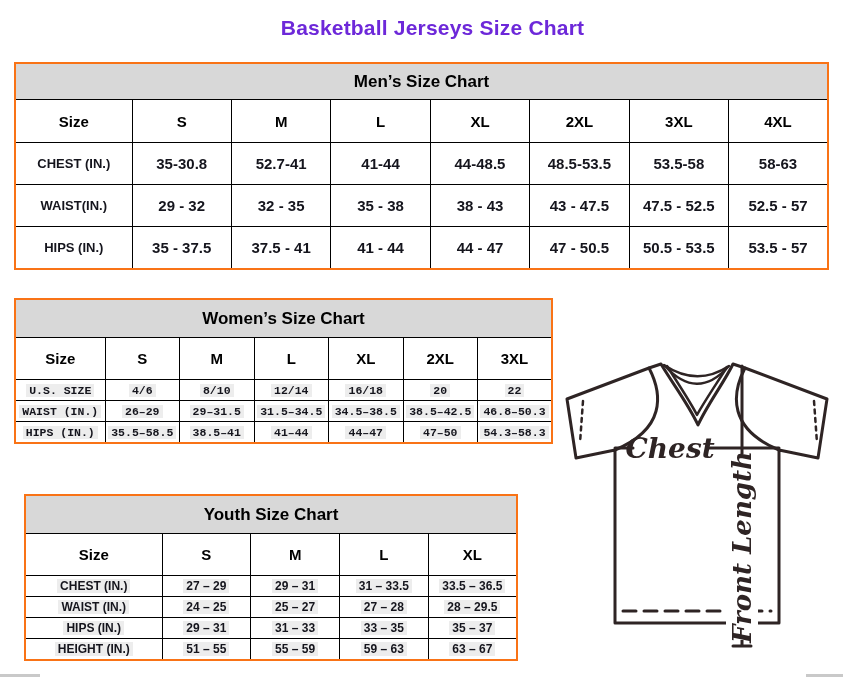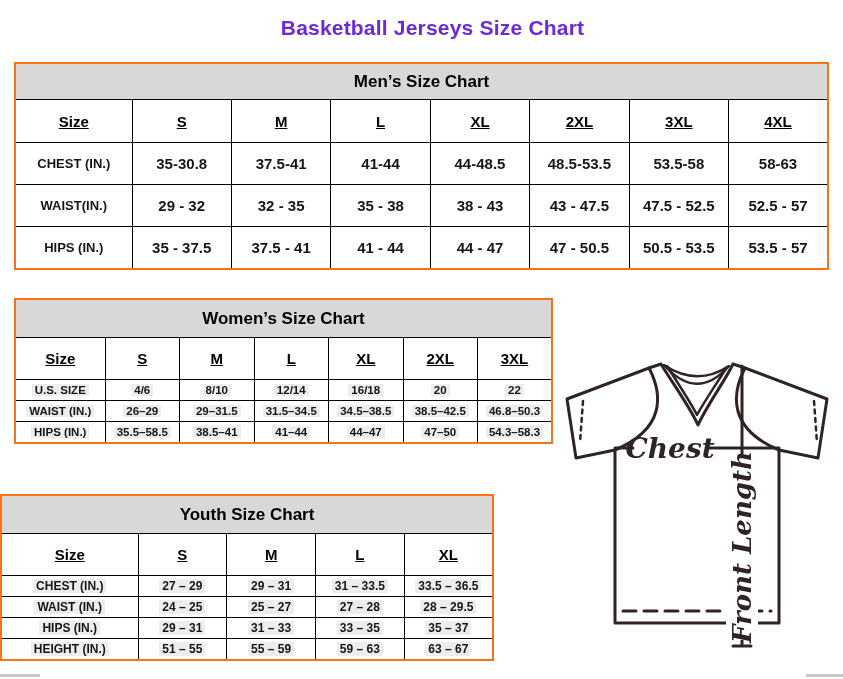--- a/index.html
+++ b/index.html
@@ -8,42 +8,42 @@
 
   .page-title{position:absolute;top:5px;left:0;width:100%;text-align:center;
     font-size:21px;font-weight:bold;color:#6d28d9;margin:11px;letter-spacing:.2px;}
 
   table.chart{position:absolute;border-collapse:collapse;table-layout:fixed;
     background:#fff;border:2px solid #f97316;}
   table.chart td{border:1px solid #000;text-align:center;vertical-align:middle;
     padding:0;overflow:hidden;white-space:nowrap;}
   td.caption{background:#d8d8d8;font-weight:bold;font-size:17px;color:#000;
     border-bottom:2px solid #000;}
-  .size-row td{font-weight:bold;font-size:15px;color:#000;text-decoration:underline;}
+  .size-row td{font-weight:bold;font-size:15px;color:#000;}
   .data-row td{font-weight:bold;color:#15151d;}
   .hl{background:#ededed;padding:0 3px;}
 
   
   .tbl-men{left:14px;top:62px;width:815px;}
   .tbl-men td.caption{height:35px;}
   .tbl-men .size-row td{height:42px;}
   .tbl-men .data-row td{height:41px;font-size:15px;}
   .tbl-men .data-row td.lbl{font-size:13px;}
   .tbl-men col.c-label{width:117px;}
   .tbl-men .hl{background:transparent;padding:0;}
 
   
   .tbl-women{left:14px;top:298px;width:539px;}
   .tbl-women td.caption{height:37px;}
   .tbl-women .size-row td{height:41px;}
-  .tbl-women .data-row td{height:20px;font-size:11.5px;}
+  .tbl-women .data-row td{height:20px;font-size:11.5px;font-family:Liberation Mono, monospace;}
   .tbl-women col.c-label{width:90px;}
 
   
-  .tbl-youth{left:0;top:494px;width:494px;}
+  .tbl-youth{left:24px;top:494px;width:494px;}
   .tbl-youth td.caption{height:37px;}
   .tbl-youth .size-row td{height:41px;}
   .tbl-youth .data-row td{height:20px;font-size:12px;}
   .tbl-youth col.c-label{width:137px;}
 
   .jersey{position:absolute;left:557px;top:356px;width:283px;height:314px;}
   .jersey svg{display:block;width:100%;height:100%;}
   .measure-label{font-family:"DejaVu Serif","Liberation Serif",serif;
     font-style:italic;font-weight:bold;fill:#2e2424;}
 
@@ -73,21 +73,21 @@
           <td>M</td>
           <td>L</td>
           <td>XL</td>
           <td>2XL</td>
           <td>3XL</td>
           <td>4XL</td>
         </tr>
         <tr class="data-row">
           <td class="lbl"><span class="hl">CHEST (IN.)</span></td>
           <td><span class="hl">35-30.8</span></td>
-          <td><span class="hl">37.5-41</span></td>
+          <td><span class="hl">52.7-41</span></td>
           <td><span class="hl">41-44</span></td>
           <td><span class="hl">44-48.5</span></td>
           <td><span class="hl">48.5-53.5</span></td>
           <td><span class="hl">53.5-58</span></td>
           <td><span class="hl">58-63</span></td>
         </tr>
         <tr class="data-row">
           <td class="lbl"><span class="hl">WAIST(IN.)</span></td>
           <td><span class="hl">29 - 32</span></td>
           <td><span class="hl">32 - 35</span></td>

